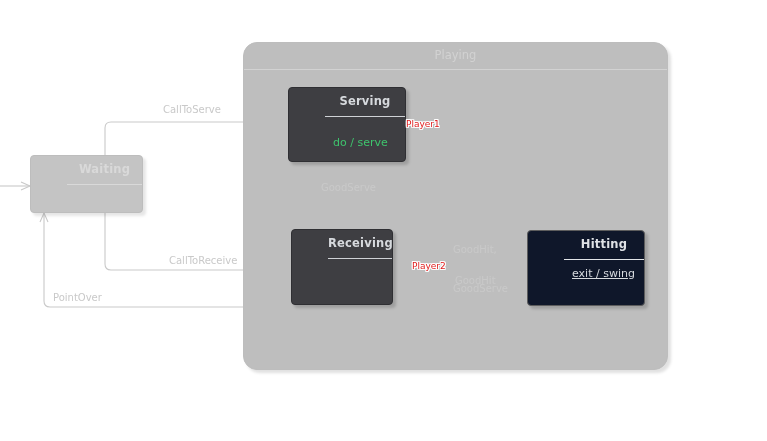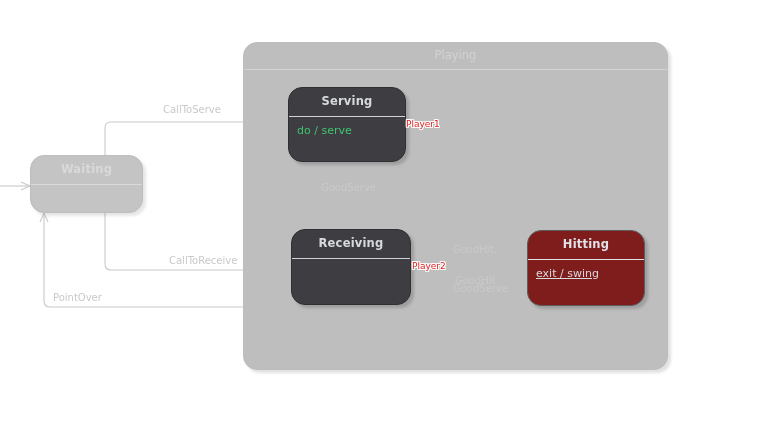--- a/index.html
+++ b/index.html
@@ -22,24 +22,25 @@
   }
   .layer-svg {
     position: absolute;
     left: 0; top: 0;
     width: 767px;
     height: 441px;
   }
   
   .state {
     position: absolute;
-    border-radius: 14px;
+    border-radius: 4px;
     box-sizing: border-box;
     box-shadow: 3px 3px 3px rgba(0,0,0,0.17);
     overflow: hidden;
+    padding-left: 36px;
   }
   .state .title {
     text-align: center;
     font-size: 11.5px;
     font-weight: bold;
     letter-spacing: 0.2px;
     line-height: 1;
     padding-top: 8px;
     padding-bottom: 8px;
     box-sizing: border-box;
@@ -58,25 +59,25 @@
     white-space: nowrap;
   }
 
   
   .state.dark {
     background: #3e3e42;
     border: 1px solid #2f2f33;
   }
   .state.dark .title { color: #d6d9dd; }
   .state.dark .divider { background: #cfd2d6; }
-  .state.dark .body .action.green { color: #3ec46d; }
+  .state.dark .body .action.green { color: #3ec46d; margin-top: 12px; }
 
   
   .state.mid {
-    background: #7f1d1d;
+    background: #0f172a;
     border: 1px solid #5d5d5d;
   }
   .state.mid .title { color: #dfe2e6; }
   .state.mid .divider { background: #e2e5e8; }
   .state.mid .body .action { color: #d7dade; text-decoration: underline; }
 
   
   .state.light {
     background: #c4c4c4;
     border: 1px solid #bdbdbd;
@@ -186,21 +187,21 @@
   </div>
 
   <div class="state dark" style="left:288px; top:87px; width:118px; height:75px;">
     <div class="title">Serving</div>
     <div class="divider"></div>
     <div class="body">
       <div class="action green">do / serve</div>
     </div>
   </div>
 
-  <div class="state dark" style="left:291px; top:229px; width:120px; height:76px;">
+  <div class="state dark" style="left:291px; top:229px; width:102px; height:76px;">
     <div class="title">Receiving</div>
     <div class="divider"></div>
     <div class="body"></div>
   </div>
 
   <div class="state mid" style="left:527px; top:230px; width:118px; height:76px;">
     <div class="title">Hitting</div>
     <div class="divider"></div>
     <div class="body">
       <div class="action">exit / swing</div>

